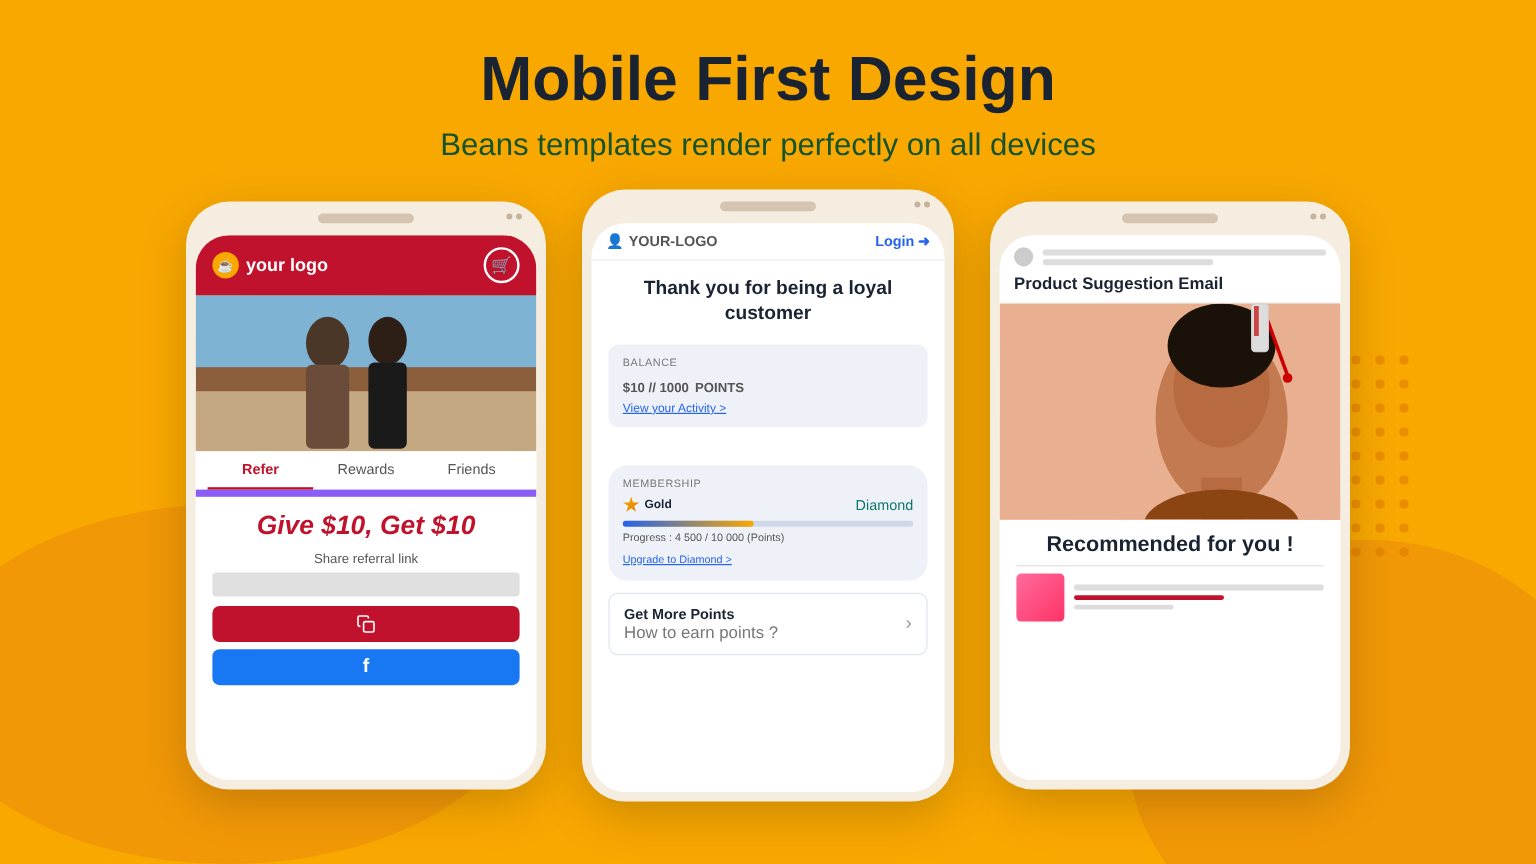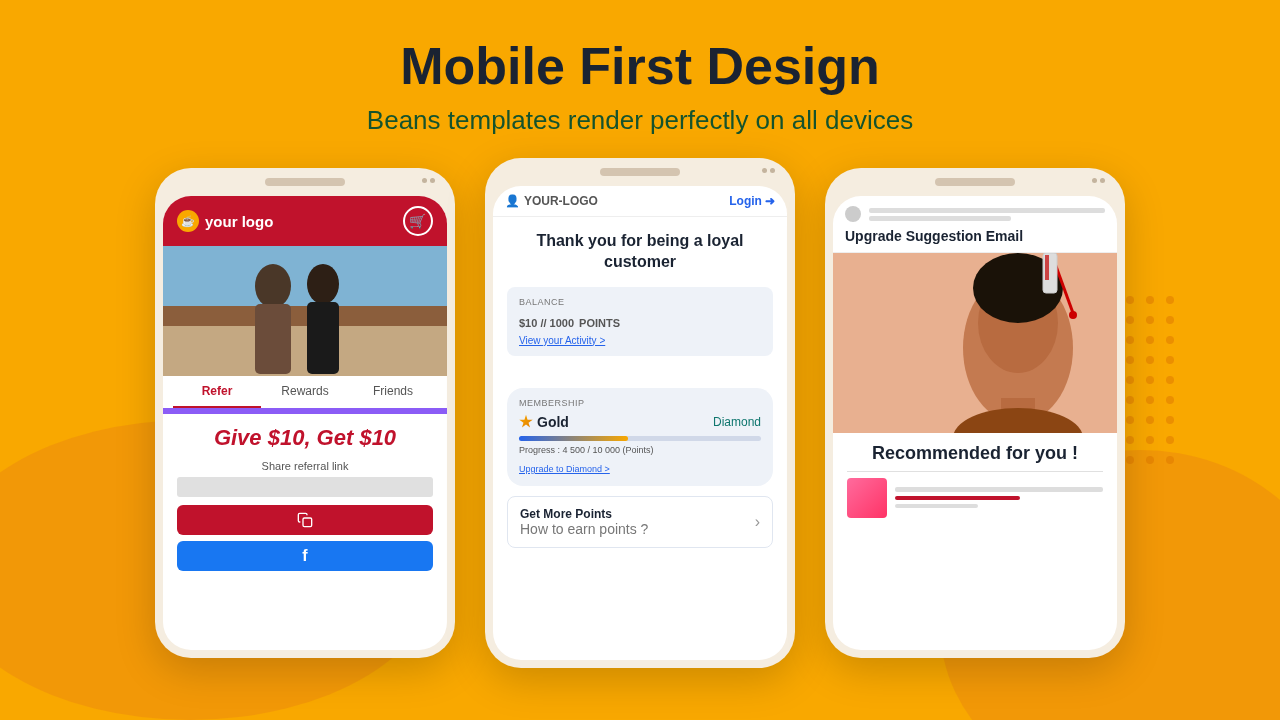--- a/index.html
+++ b/index.html
@@ -315,21 +315,21 @@
     .membership-row {
       display: flex;
       justify-content: space-between;
       align-items: center;
       margin-bottom: 6px;
     }
     .gold-badge {
       display: flex;
       align-items: center;
       gap: 4px;
-      font-size: 14px;
+      font-size: 10px;
       font-weight: 700;
       color: #1a2332;
     }
     .gold-icon {
       width: 14px;
       height: 14px;
       background: linear-gradient(135deg, #F9A800, #e07b00);
       clip-path: polygon(50% 0%, 61% 35%, 98% 35%, 68% 57%, 79% 91%, 50% 70%, 21% 91%, 32% 57%, 2% 35%, 39% 35%);
     }
     .diamond-text {
@@ -696,21 +696,21 @@
     </div>
     <div class="phone-content">
       <div class="phone3-header">
         <div class="phone3-topbar">
           <div class="avatar-circle"></div>
           <div class="topbar-lines">
             <div class="topbar-line"></div>
             <div class="topbar-line"></div>
           </div>
         </div>
-        <div class="product-suggestion-title">Upgrade Suggestion Email</div>
+        <div class="product-suggestion-title">Product Suggestion Email</div>
       </div>
 
       <div class="phone3-hero">
         <div class="beauty-img-placeholder">
           <svg width="284" height="180" viewBox="0 0 284 180">
             <rect width="284" height="180" fill="#f5c9a8"></rect>
 
             <rect width="284" height="180" fill="#e8b090"></rect>
 
             <ellipse cx="185" cy="95" rx="55" ry="75" fill="#c47a50"></ellipse>

